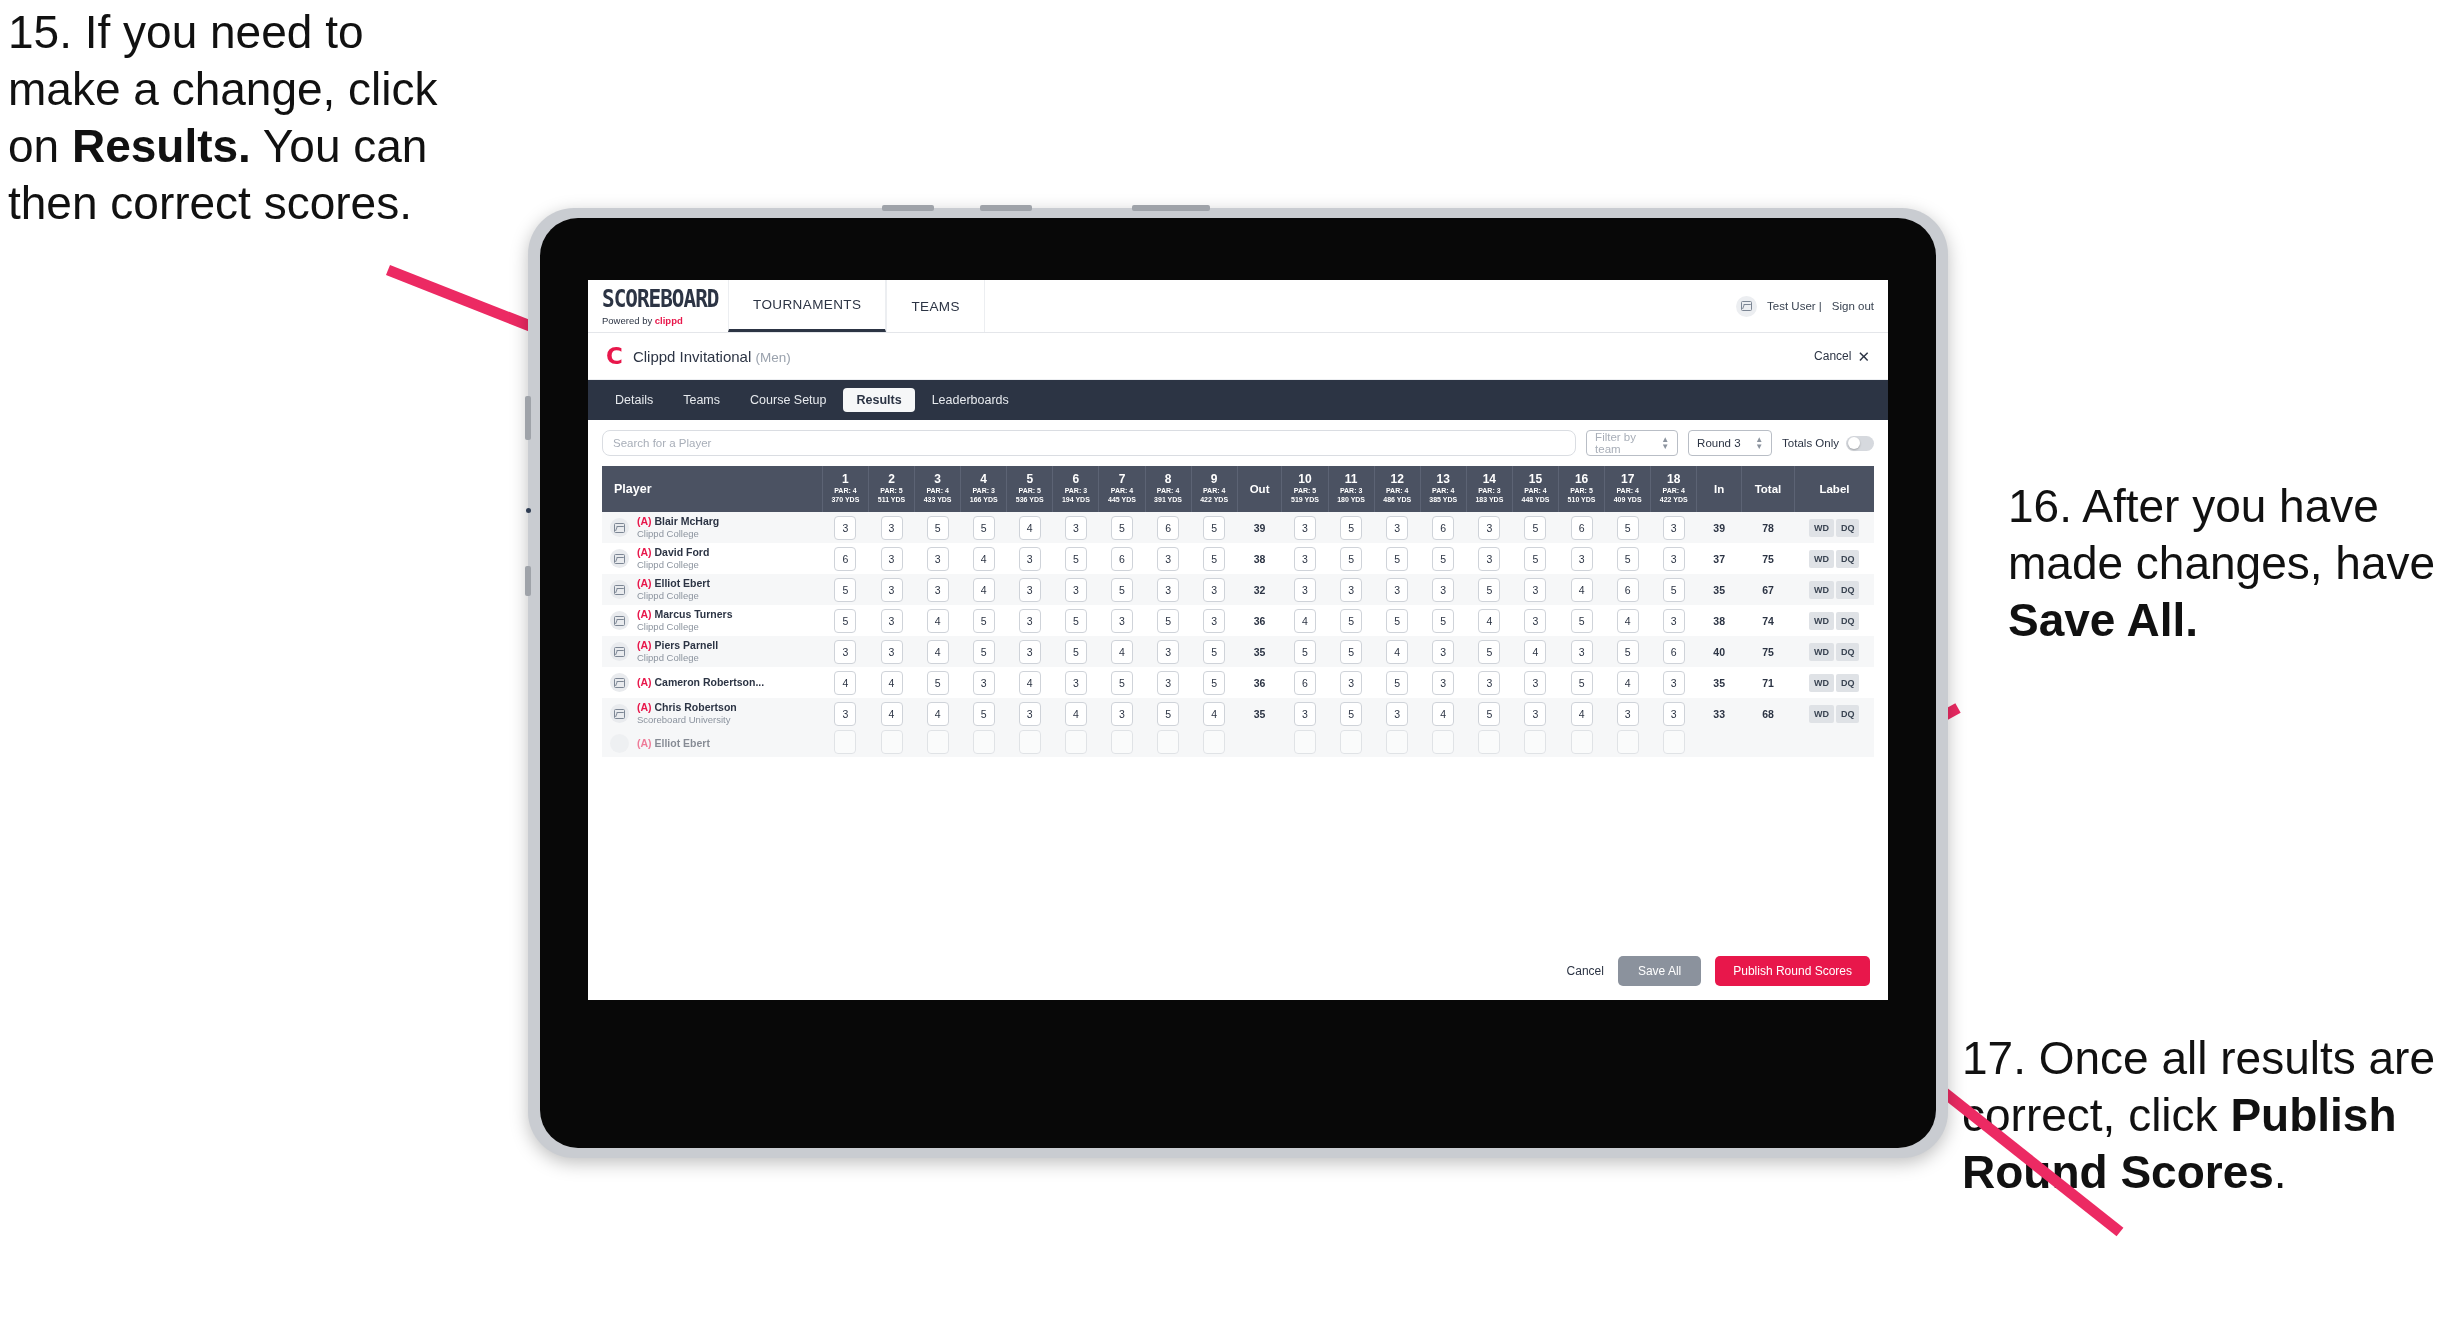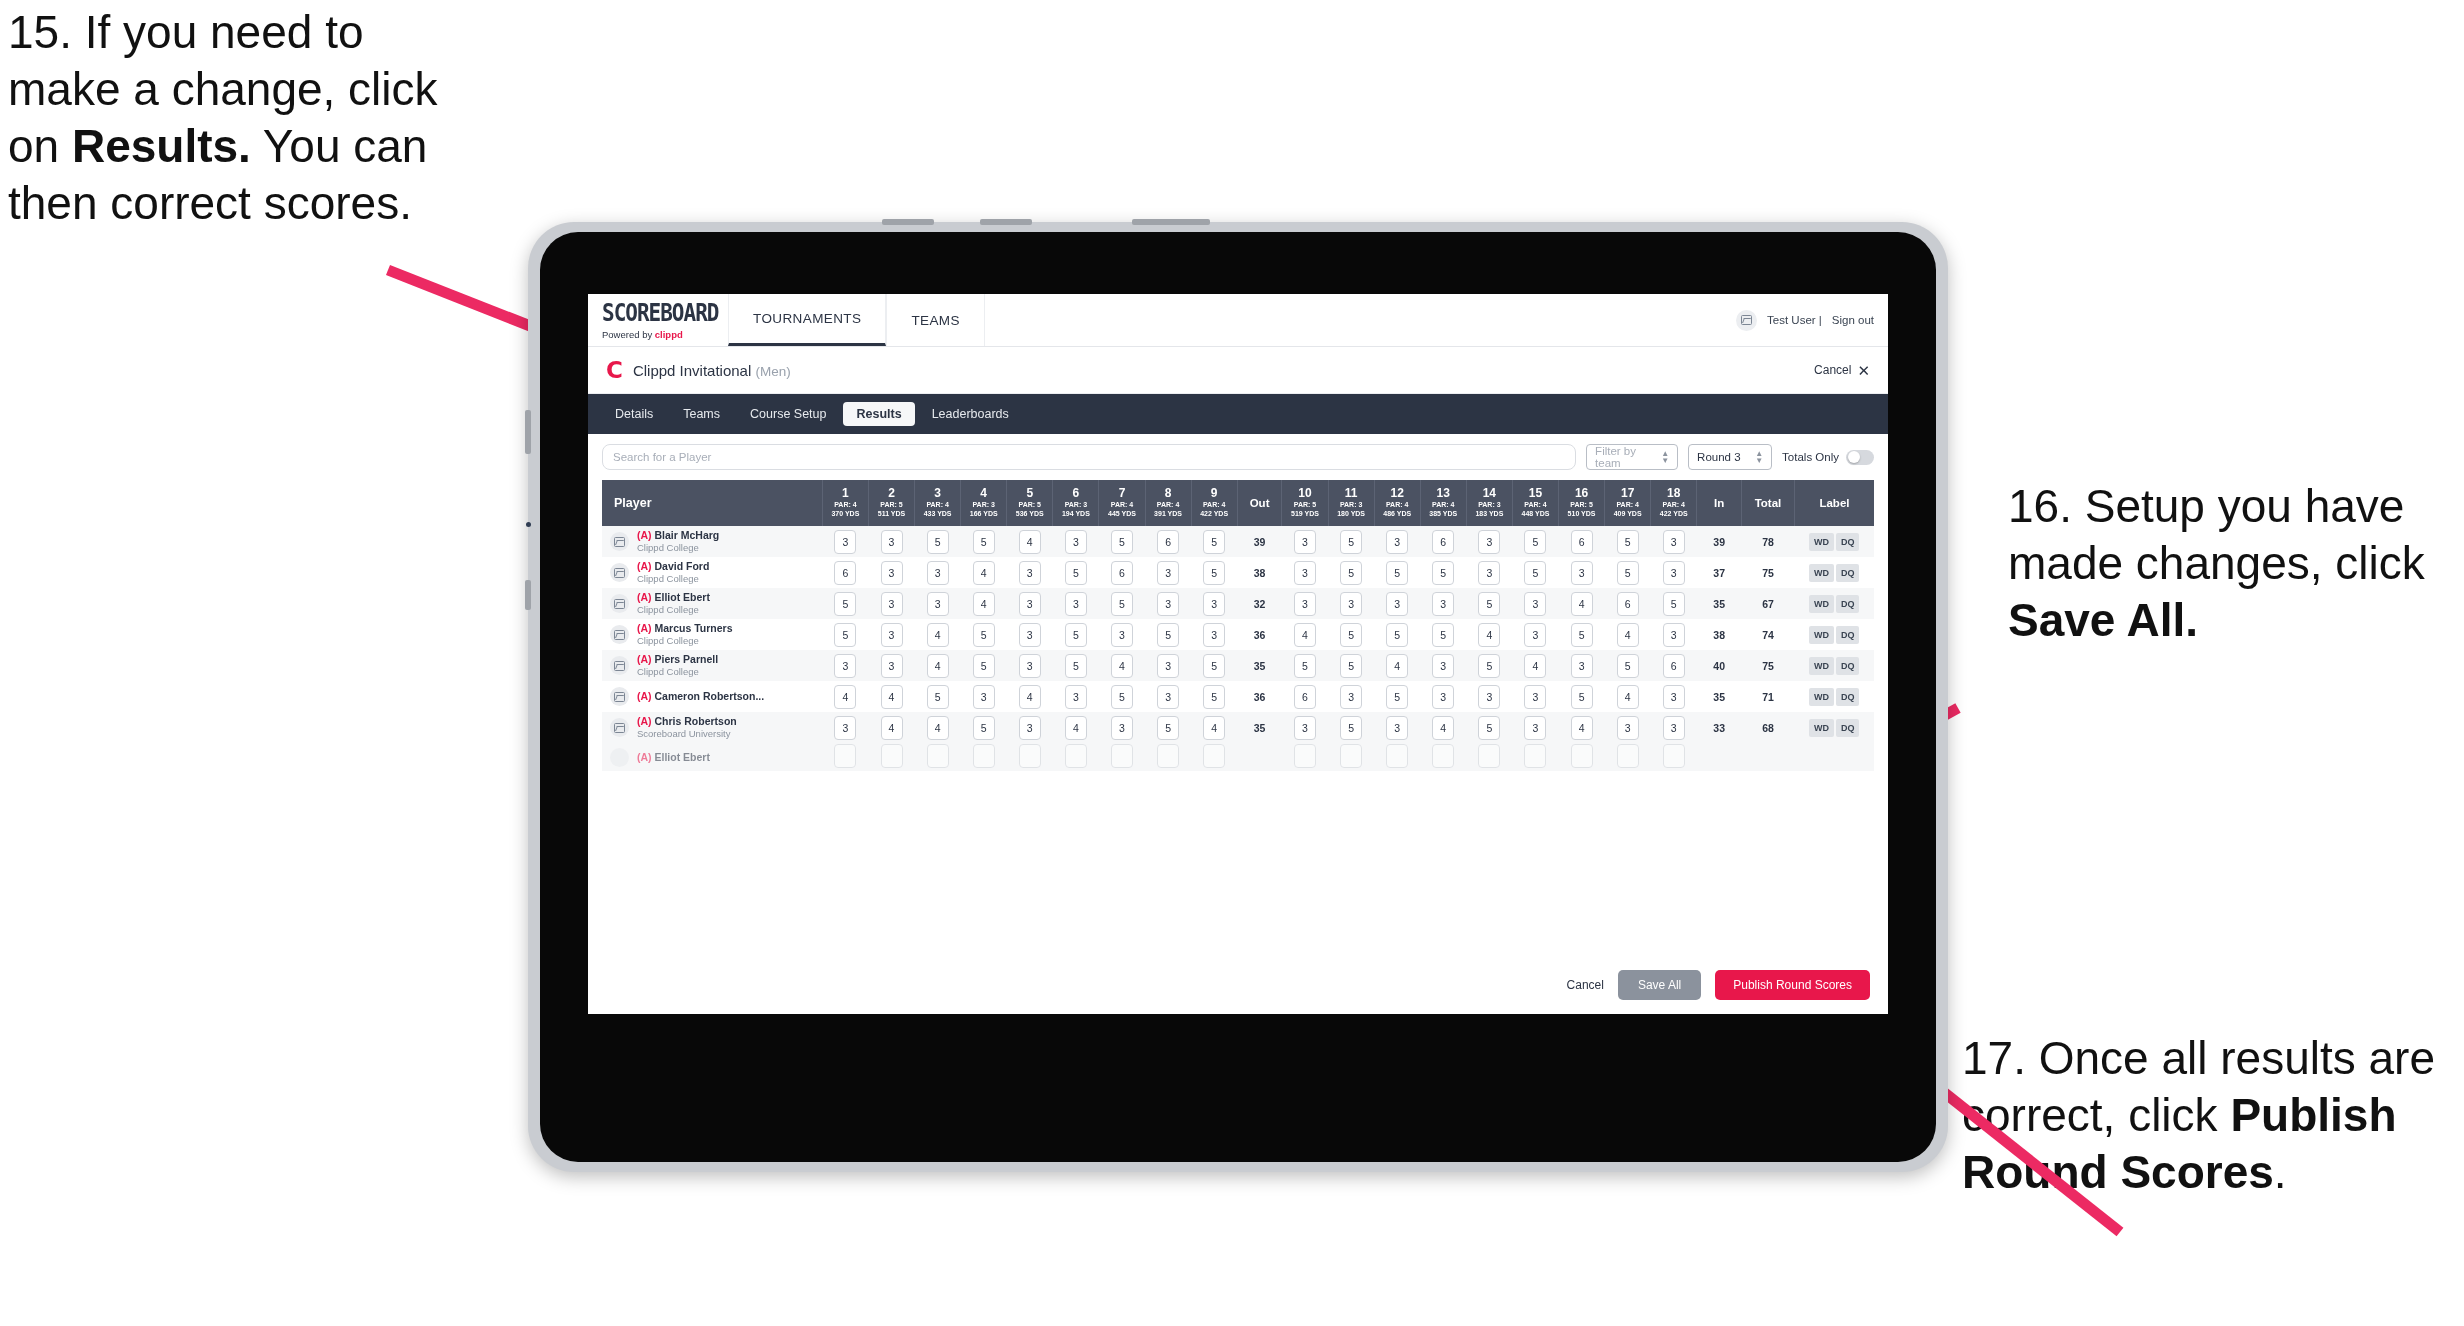--- a/index.html
+++ b/index.html
@@ -11,21 +11,21 @@
   
   .anno{position:absolute;color:#111;line-height:1.24;font-size:46px;font-weight:400;}
   .anno b{font-weight:700;}
   #anno-15{left:8px;top:4px;width:470px;}
   #anno-16{left:2008px;top:478px;width:430px;}
   #anno-17{left:1962px;top:1030px;width:500px;}
 
   .arrow{position:absolute;pointer-events:none;}
 
   
-  #tablet{position:absolute;left:528px;top:222px;width:1420px;height:950px;
+  #tablet{position:absolute;left:528px;top:208px;width:1420px;height:950px;
     background:#c9ccd1;border-radius:46px;
     box-shadow:0 5px 18px rgba(0,0,0,.25);}
   #tablet-screen{position:absolute;left:12px;top:10px;right:12px;bottom:10px;
     background:#080808;border-radius:38px;overflow:hidden;}
   .tab-btn{position:absolute;background:#9fa3a9;border-radius:2px;}
   #btn-top1{left:354px;top:-3px;width:52px;height:6px;}
   #btn-top2{left:452px;top:-3px;width:52px;height:6px;}
   #btn-top3{left:604px;top:-3px;width:78px;height:6px;}
   #btn-left1{left:-3px;top:188px;width:6px;height:44px;}
   #cam{position:absolute;left:-2px;top:300px;width:5px;height:5px;border-radius:50%;
@@ -125,21 +125,21 @@
 </head>
 <body>
 
 <div class="anno" id="anno-15">
   <span>15.</span>
   <span>If you need to make a change, click on </span><b>Results.</b><span> You can then correct scores.</span>
 </div>
 
 <div class="anno" id="anno-16">
   <span>16.</span>
-  <span>Setup you have made changes, click </span><b>Save All.</b>
+  <span>After you have made changes, have </span><b>Save All.</b>
 </div>
 
 <div class="anno" id="anno-17">
   <span>17.</span>
   <span>Once all results are correct, click </span><b>Publish Round Scores</b><span>.</span>
 </div>
 
 <svg class="arrow" style="left:380px;top:250px;" width="520" height="300" viewBox="0 0 520 300">
   <defs>
     <marker id="ah1" markerWidth="8" markerHeight="8" refX="4" refY="4" orient="auto">

